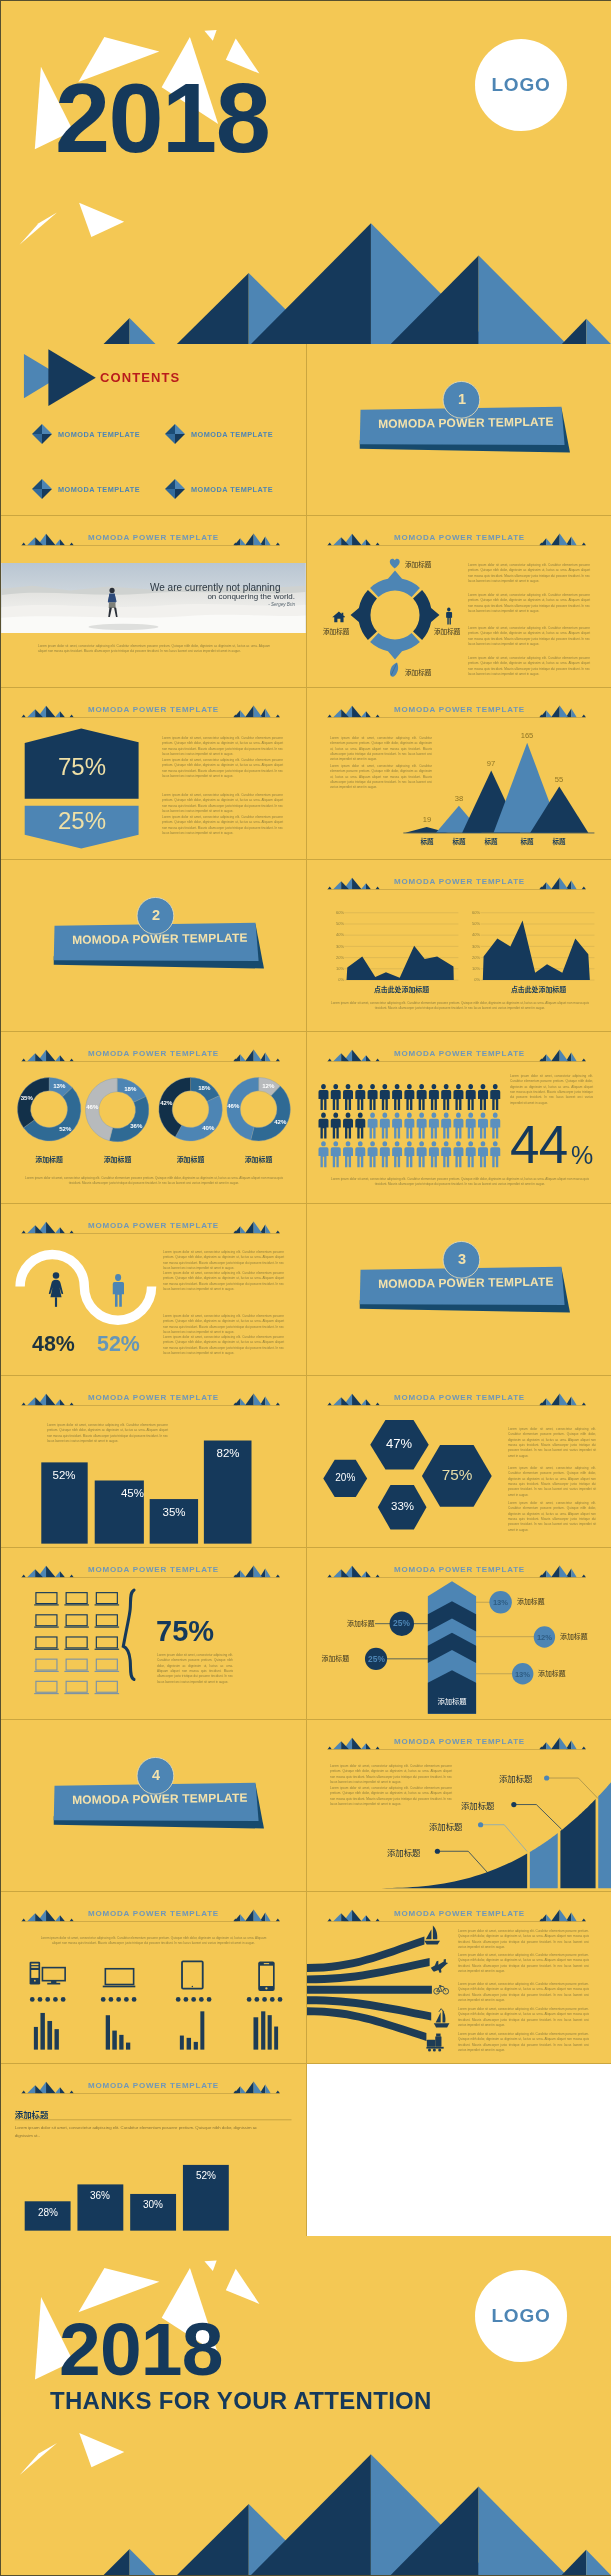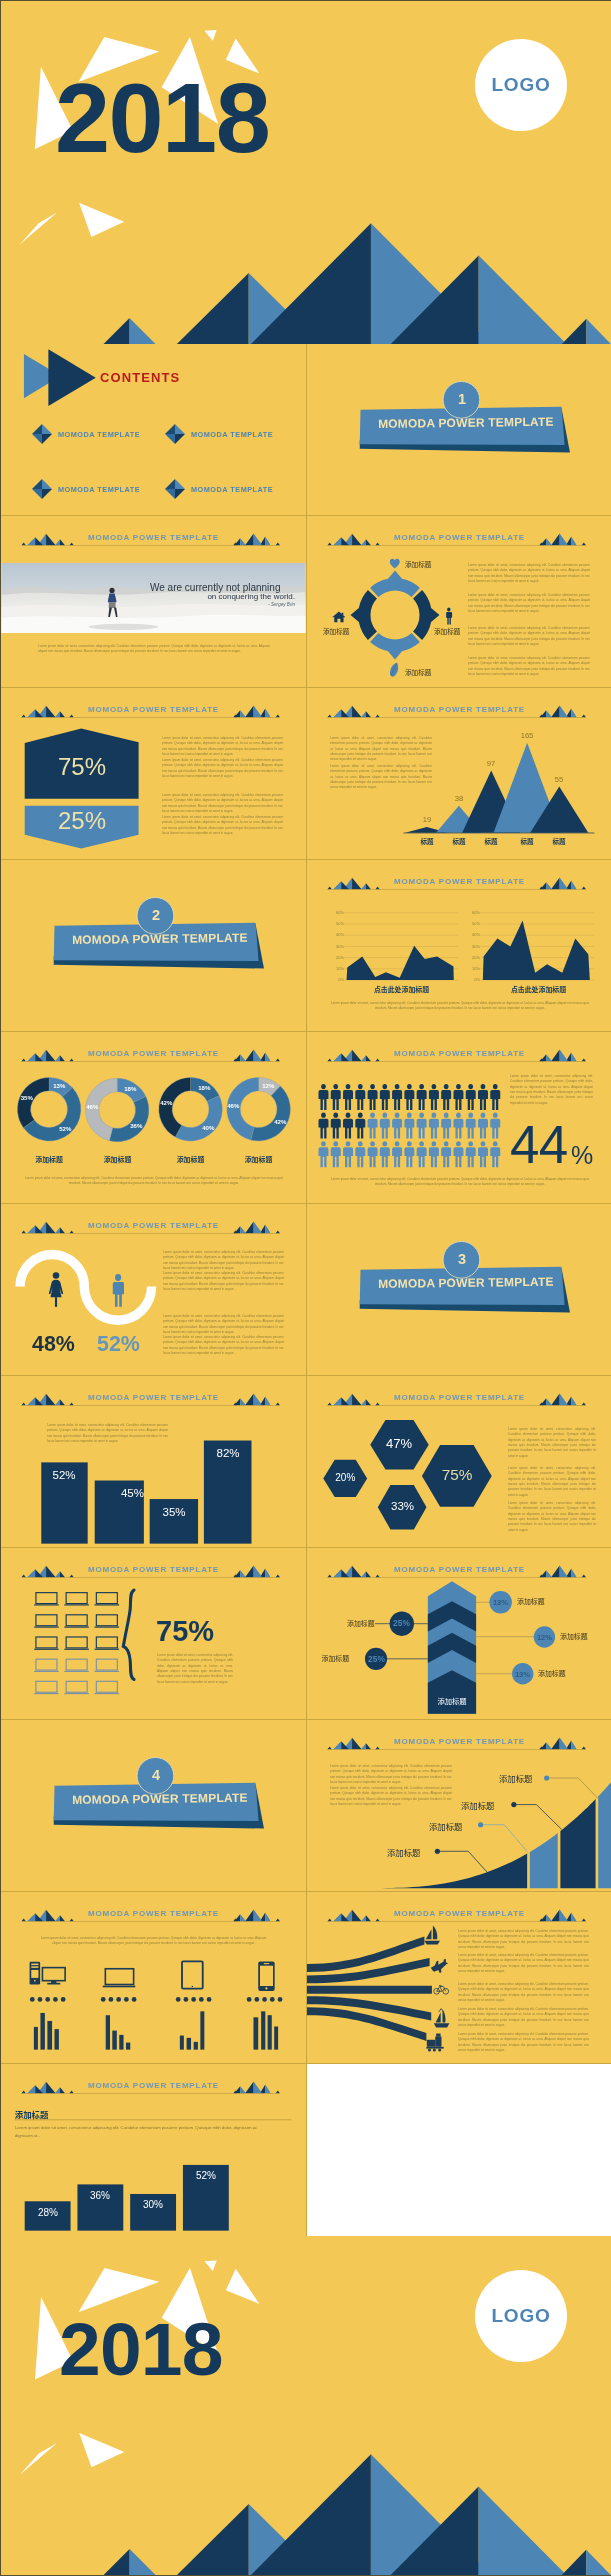--- a/index.html
+++ b/index.html
@@ -966,17 +966,18 @@
         <polygon points="324,351 419,445 324,445" fill="#4D85B4"></polygon>
         <polygon points="326,445 484,286 484,445" fill="#15395B"></polygon>
         <polygon points="484,286 642,445 484,445" fill="#4D85B4"></polygon>
         <polygon points="509,445 625,328 625,445" fill="#15395B"></polygon>
         <polygon points="625,328 741,445 625,445" fill="#4D85B4"></polygon>
         <polygon points="733,445 766,411 766,445" fill="#15395B"></polygon>
         <polygon points="766,411 799,445 766,445" fill="#4D85B4"></polygon>
       </g>
     </svg>
     <div class="yr" style="left:58px;top:76px;font-size:75px;letter-spacing:-0.8px;">2018</div>
+    <div class="sub" style="left:49px;top:153px;font-size:24px;letter-spacing:0.3px;">THANKS FOR YOUR ATTENTION</div>
     <div class="logo" style="left:474px;top:34px;font-size:19px;">LOGO</div>
   </div>
 
 </div>
 
 
 </body></html>

